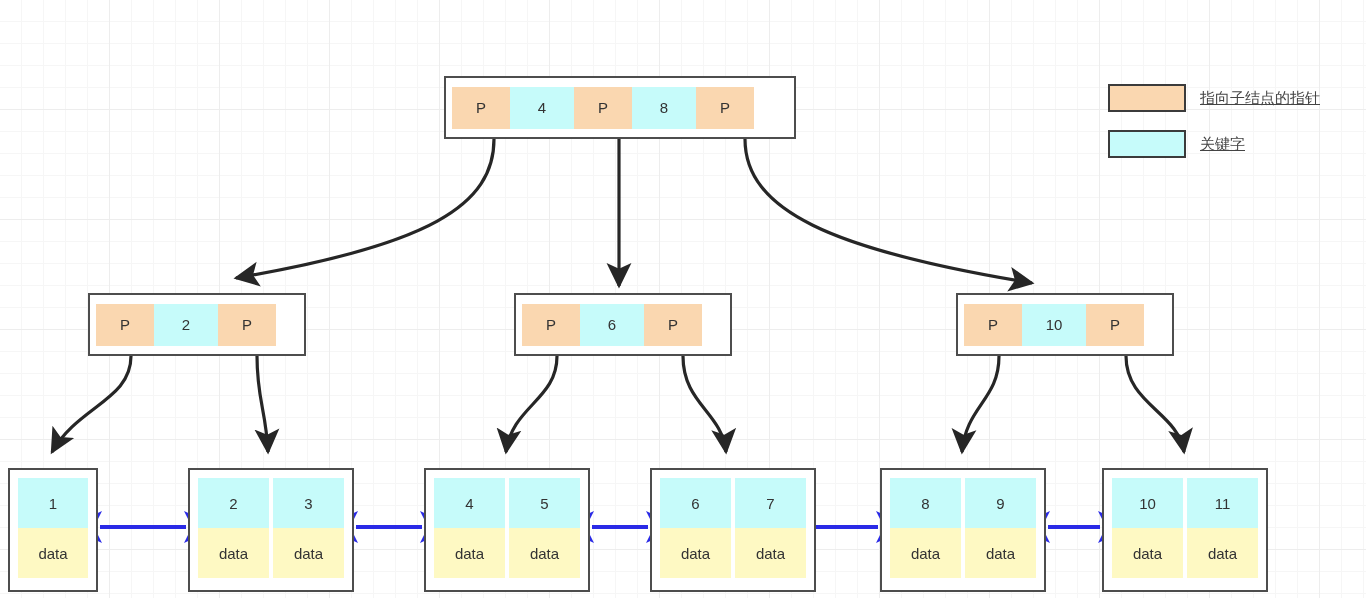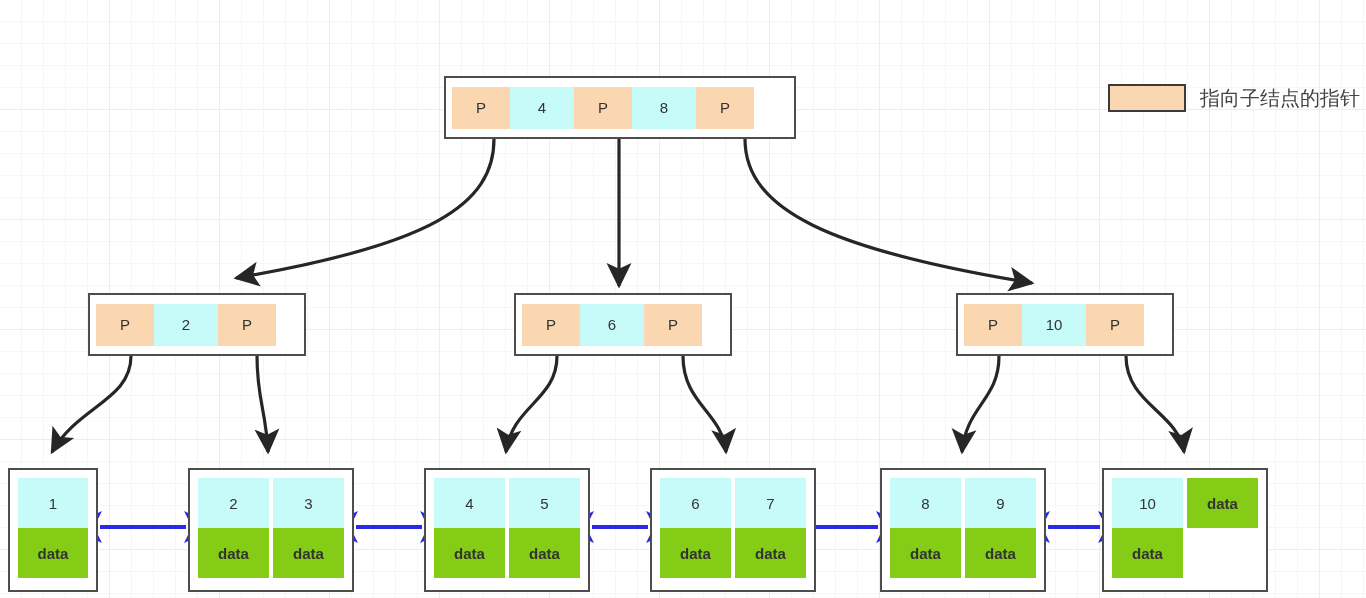--- a/index.html
+++ b/index.html
@@ -45,21 +45,21 @@
     box-sizing: border-box;
     display: flex;
     align-items: center;
     justify-content: center;
     font-size: 15px;
     color: #333333;
     height: 42px;
   }
   .cell.ptr  { background: #fad7b0; }
   .cell.key  { background: #c6fbfa; }
-  .cell.data { background: #84cc16; font-weight: bold; }
+  .cell.data { background: #fef9c3; }
 
   
   .leaf {
     position: absolute;
     box-sizing: border-box;
     border: 2px solid #4d4d4d;
     background: #ffffff;
     display: flex;
     padding: 8px;
     gap: 4px;
@@ -88,24 +88,25 @@
     align-items: center;
     gap: 14px;
   }
   .legend-swatch {
     width: 78px;
     height: 28px;
     box-sizing: border-box;
     border: 2px solid #3b3b3b;
   }
   .legend-label {
-    font-size: 20px;
+    font-size: 15px;
     color: #444444;
     white-space: nowrap;
     font-family: "DejaVu Sans", "Liberation Sans", sans-serif;
+    text-decoration: underline;
   }
 </style>
 </head>
 <body>
 
 <div id="canvas">
 
   <svg id="edges" viewBox="0 0 1366 598">
     <defs>
       <marker id="arrowhead" markerWidth="9" markerHeight="9" refX="7.2" refY="4.5" orient="auto" markerUnits="strokeWidth">
@@ -219,24 +220,29 @@
       <div class="cell data">data</div>
     </div>
   </div>
 
   <div class="leaf" style="left:1102px; top:468px; width:166px; height:124px;">
     <div class="leaf-col">
       <div class="cell key">10</div>
       <div class="cell data">data</div>
     </div>
     <div class="leaf-col">
+      <div class="cell key">11</div>
       <div class="cell data">data</div>
     </div>
   </div>
 
   <div id="legend">
     <div class="legend-row">
       <div class="legend-swatch" style="background:#fad7b0;"></div>
       <div class="legend-label">指向子结点的指针</div>
     </div>
+    <div class="legend-row">
+      <div class="legend-swatch" style="background:#c6fbfa;"></div>
+      <div class="legend-label">关键字</div>
+    </div>
   </div>
 
 </div>
 
 </body></html>

